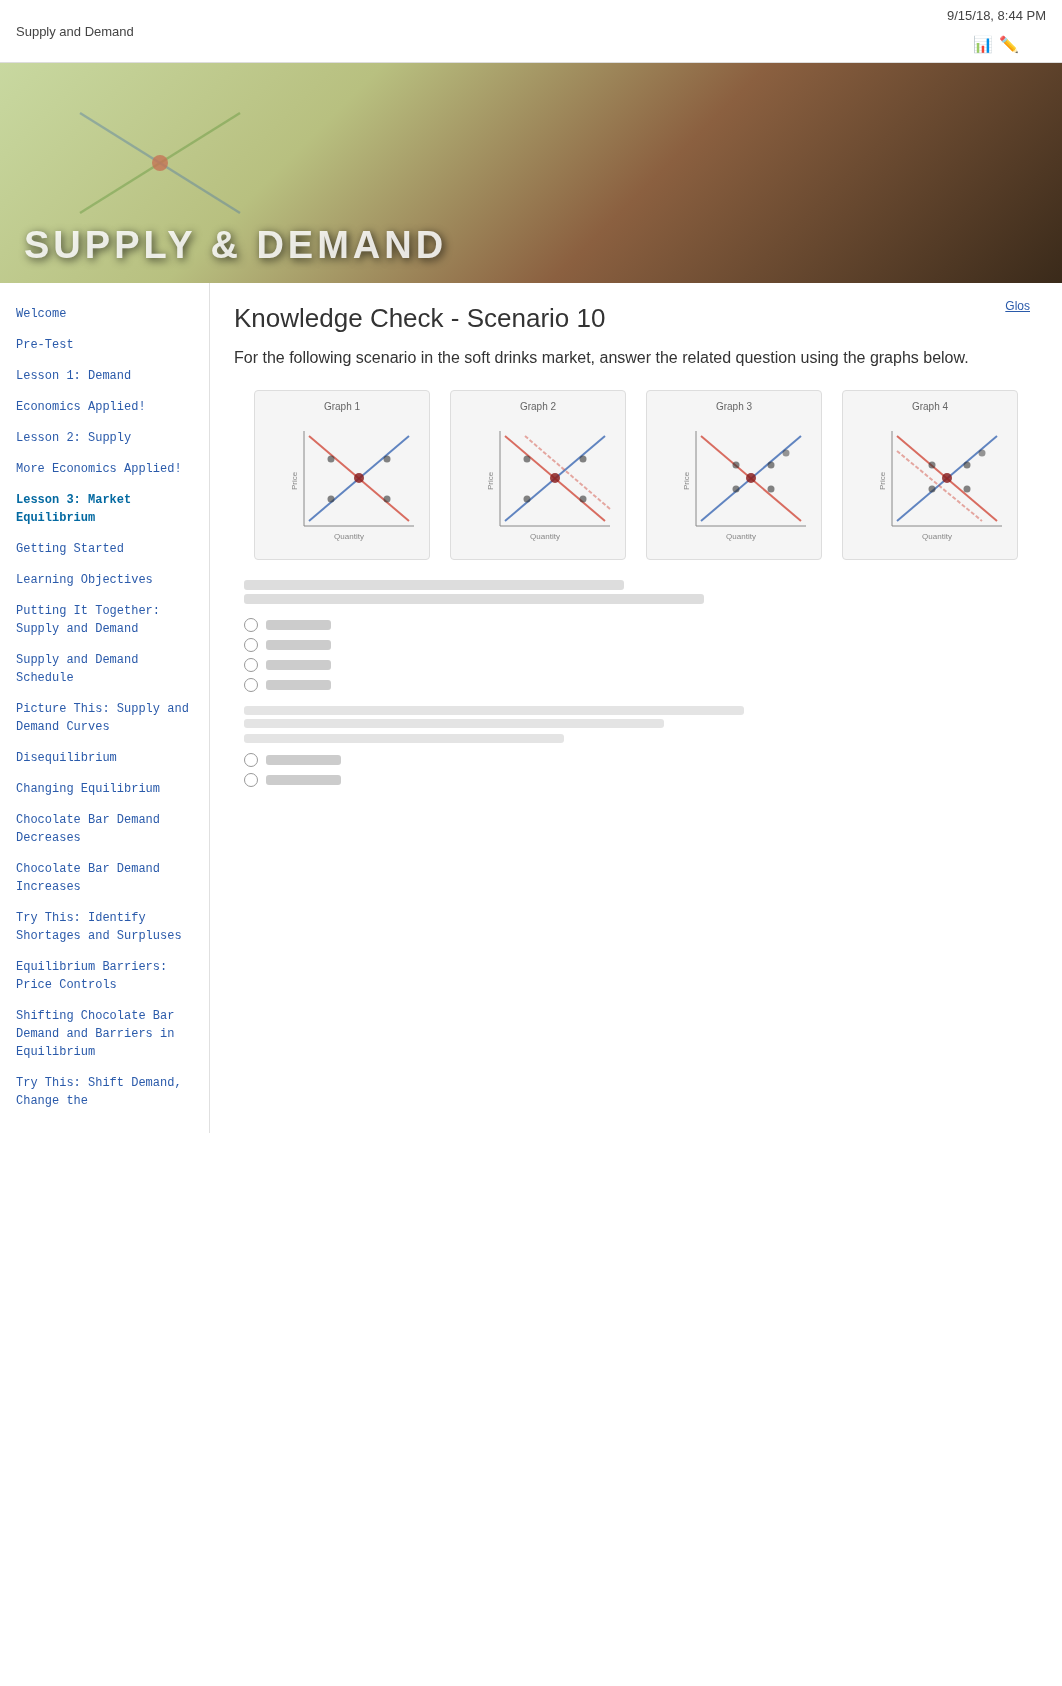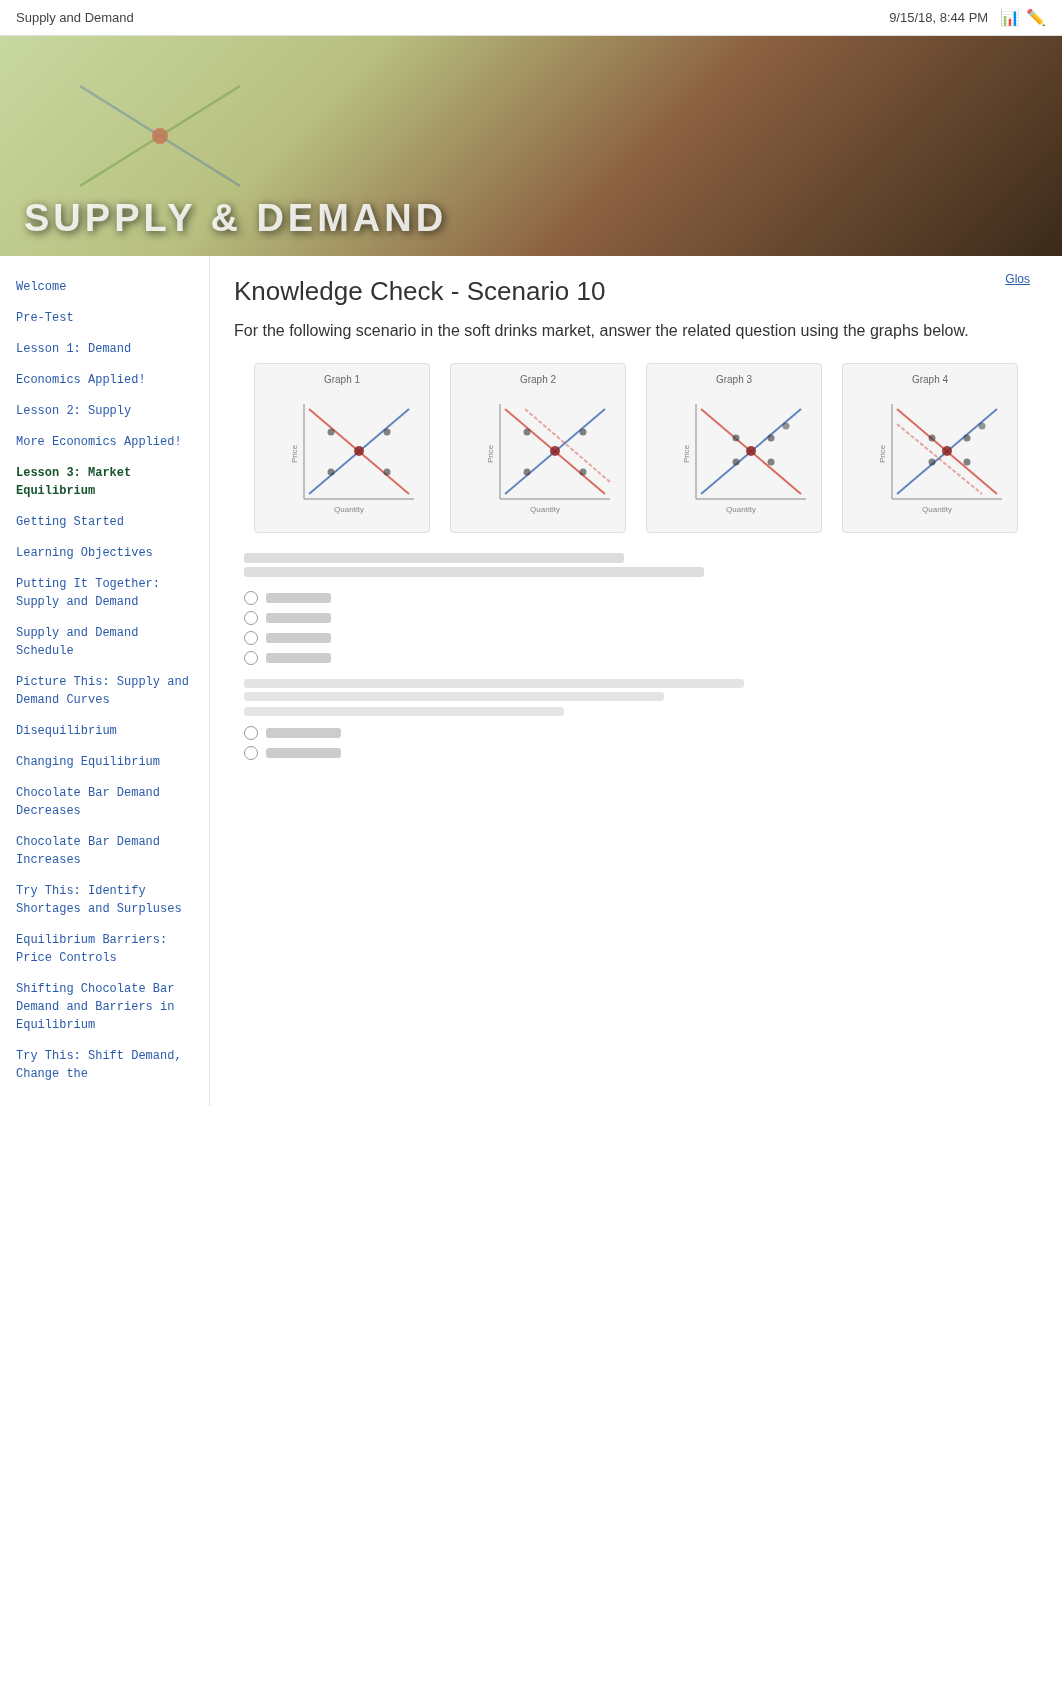--- a/index.html
+++ b/index.html
@@ -12,20 +12,21 @@
       align-items: center;
       padding: 8px 16px;
       border-bottom: 1px solid #ddd;
       font-size: 13px;
       color: #444;
     }
     .top-bar-right {
       display: flex;
       align-items: center;
       gap: 12px;
+      flex-direction: column;
     }
     .top-icons {
       display: flex;
       gap: 6px;
       align-items: center;
     }
 
     
     .hero-banner {
       width: 100%;
@@ -67,21 +68,21 @@
       font-size: 12px;
       line-height: 1.5;
     }
     .sidebar-item {
       padding: 6px 4px;
       color: #2a5aaa;
       cursor: pointer;
       border-bottom: 1px solid transparent;
       font-family: Liberation Mono, monospace;
     }
-    .sidebar-item.bold { font-weight: bold; color: #14532d; cursor: default; }
+    .sidebar-item.bold { font-weight: bold; color: #0369a1; cursor: default; }
 
     
     .content {
       flex: 1;
       padding: 16px 24px;
       position: relative;
     }
 
     
     .glos-btn {

